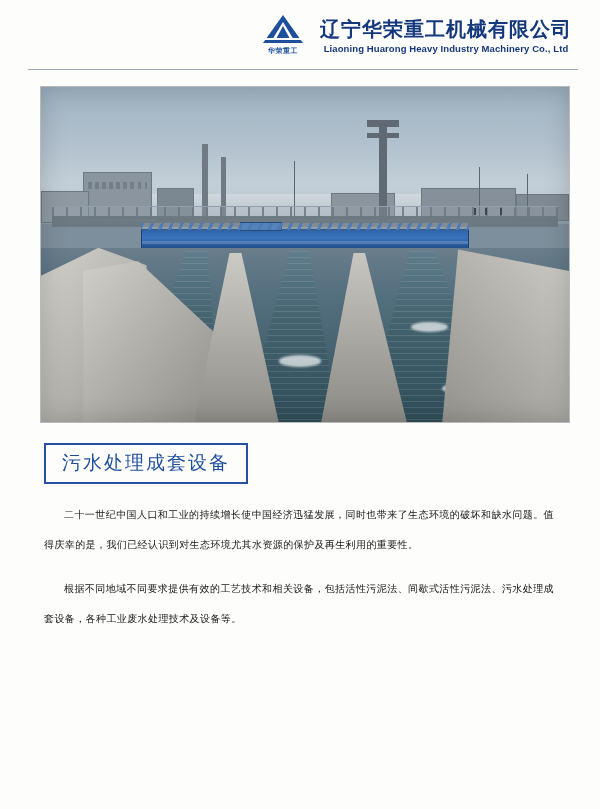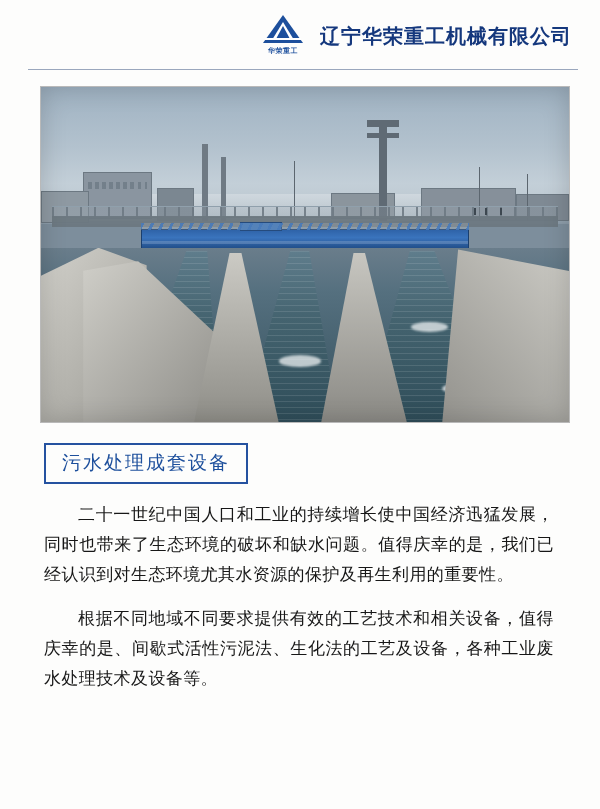--- a/index.html
+++ b/index.html
@@ -351,21 +351,21 @@
     font-weight: normal;
     color: #1d4f9c;
     letter-spacing: 2px;
   }
 
   
   .body-copy {
     margin: 16px 46px 0 44px;
   }
   .para {
-    font-size: 17px;
+    font-size: 10px;
     line-height: 30px;
     color: #171717;
     text-align: justify;
     text-indent: 2em;
     margin: 0 0 14px 0;
     letter-spacing: 0.4px;
   }
 </style>
 </head>
 <body>
@@ -379,20 +379,21 @@
         <svg class="logo-glyph" viewBox="0 0 44 32">
           <polygon points="22,2 42,30 2,30" fill="#1d4f9c"></polygon>
           <polygon points="22,9 33,27 11,27" fill="#ffffff"></polygon>
           <polygon points="22,13 29,26 15,26" fill="#1d4f9c"></polygon>
           <rect x="4" y="25" width="36" height="2" fill="#ffffff"></rect>
         </svg>
         <div class="logo-sub">华荣重工</div>
       </div>
       <div class="brand-text">
         <div class="brand-cn">辽宁华荣重工机械有限公司</div>
+        <div class="brand-en">Liaoning Huarong Heavy Industry Machinery Co., Ltd</div>
       </div>
     </div>
     <div class="header-rule"></div>
   </div>
 
   
   <div class="photo-wrap">
     <div class="photo">
       <div class="sky"></div>
       <div class="haze"></div>
@@ -449,16 +450,16 @@
   </div>
 
   
   <div class="section-title">
     <span>污水处理成套设备</span>
   </div>
 
   
   <div class="body-copy">
     <p class="para">二十一世纪中国人口和工业的持续增长使中国经济迅猛发展，同时也带来了生态环境的破坏和缺水问题。值得庆幸的是，我们已经认识到对生态环境尤其水资源的保护及再生利用的重要性。</p>
-    <p class="para">根据不同地域不同要求提供有效的工艺技术和相关设备，值得庆幸的是、间歇式活性污泥法、生化法的工艺及设备，各种工业废水处理技术及设备等。</p>
+    <p class="para">根据不同地域不同要求提供有效的工艺技术和相关设备，包括活性污泥法、间歇式活性污泥法、污水处理成套设备，各种工业废水处理技术及设备等。</p>
   </div>
 
 </div>
 
 </body></html>

